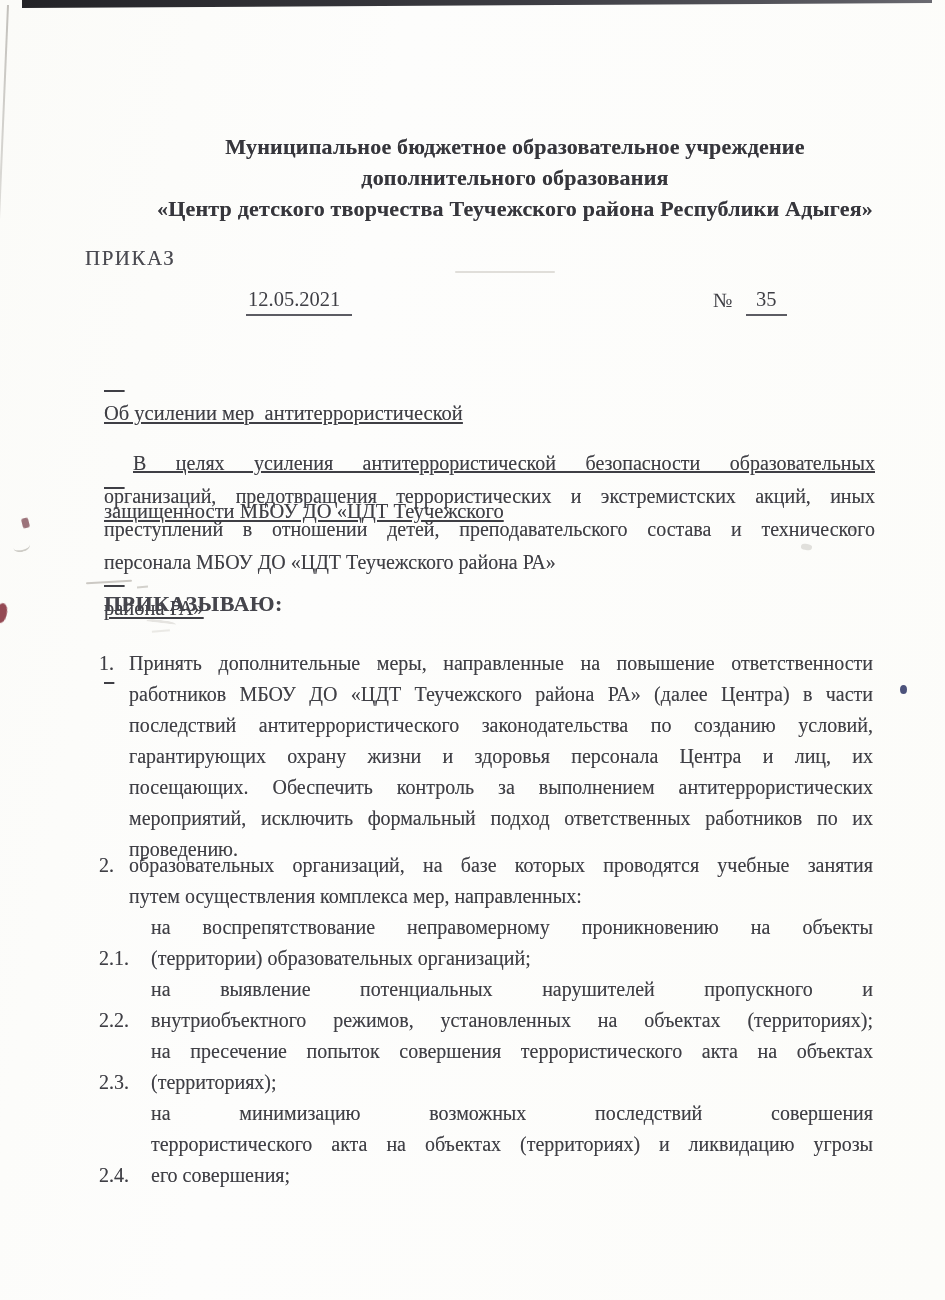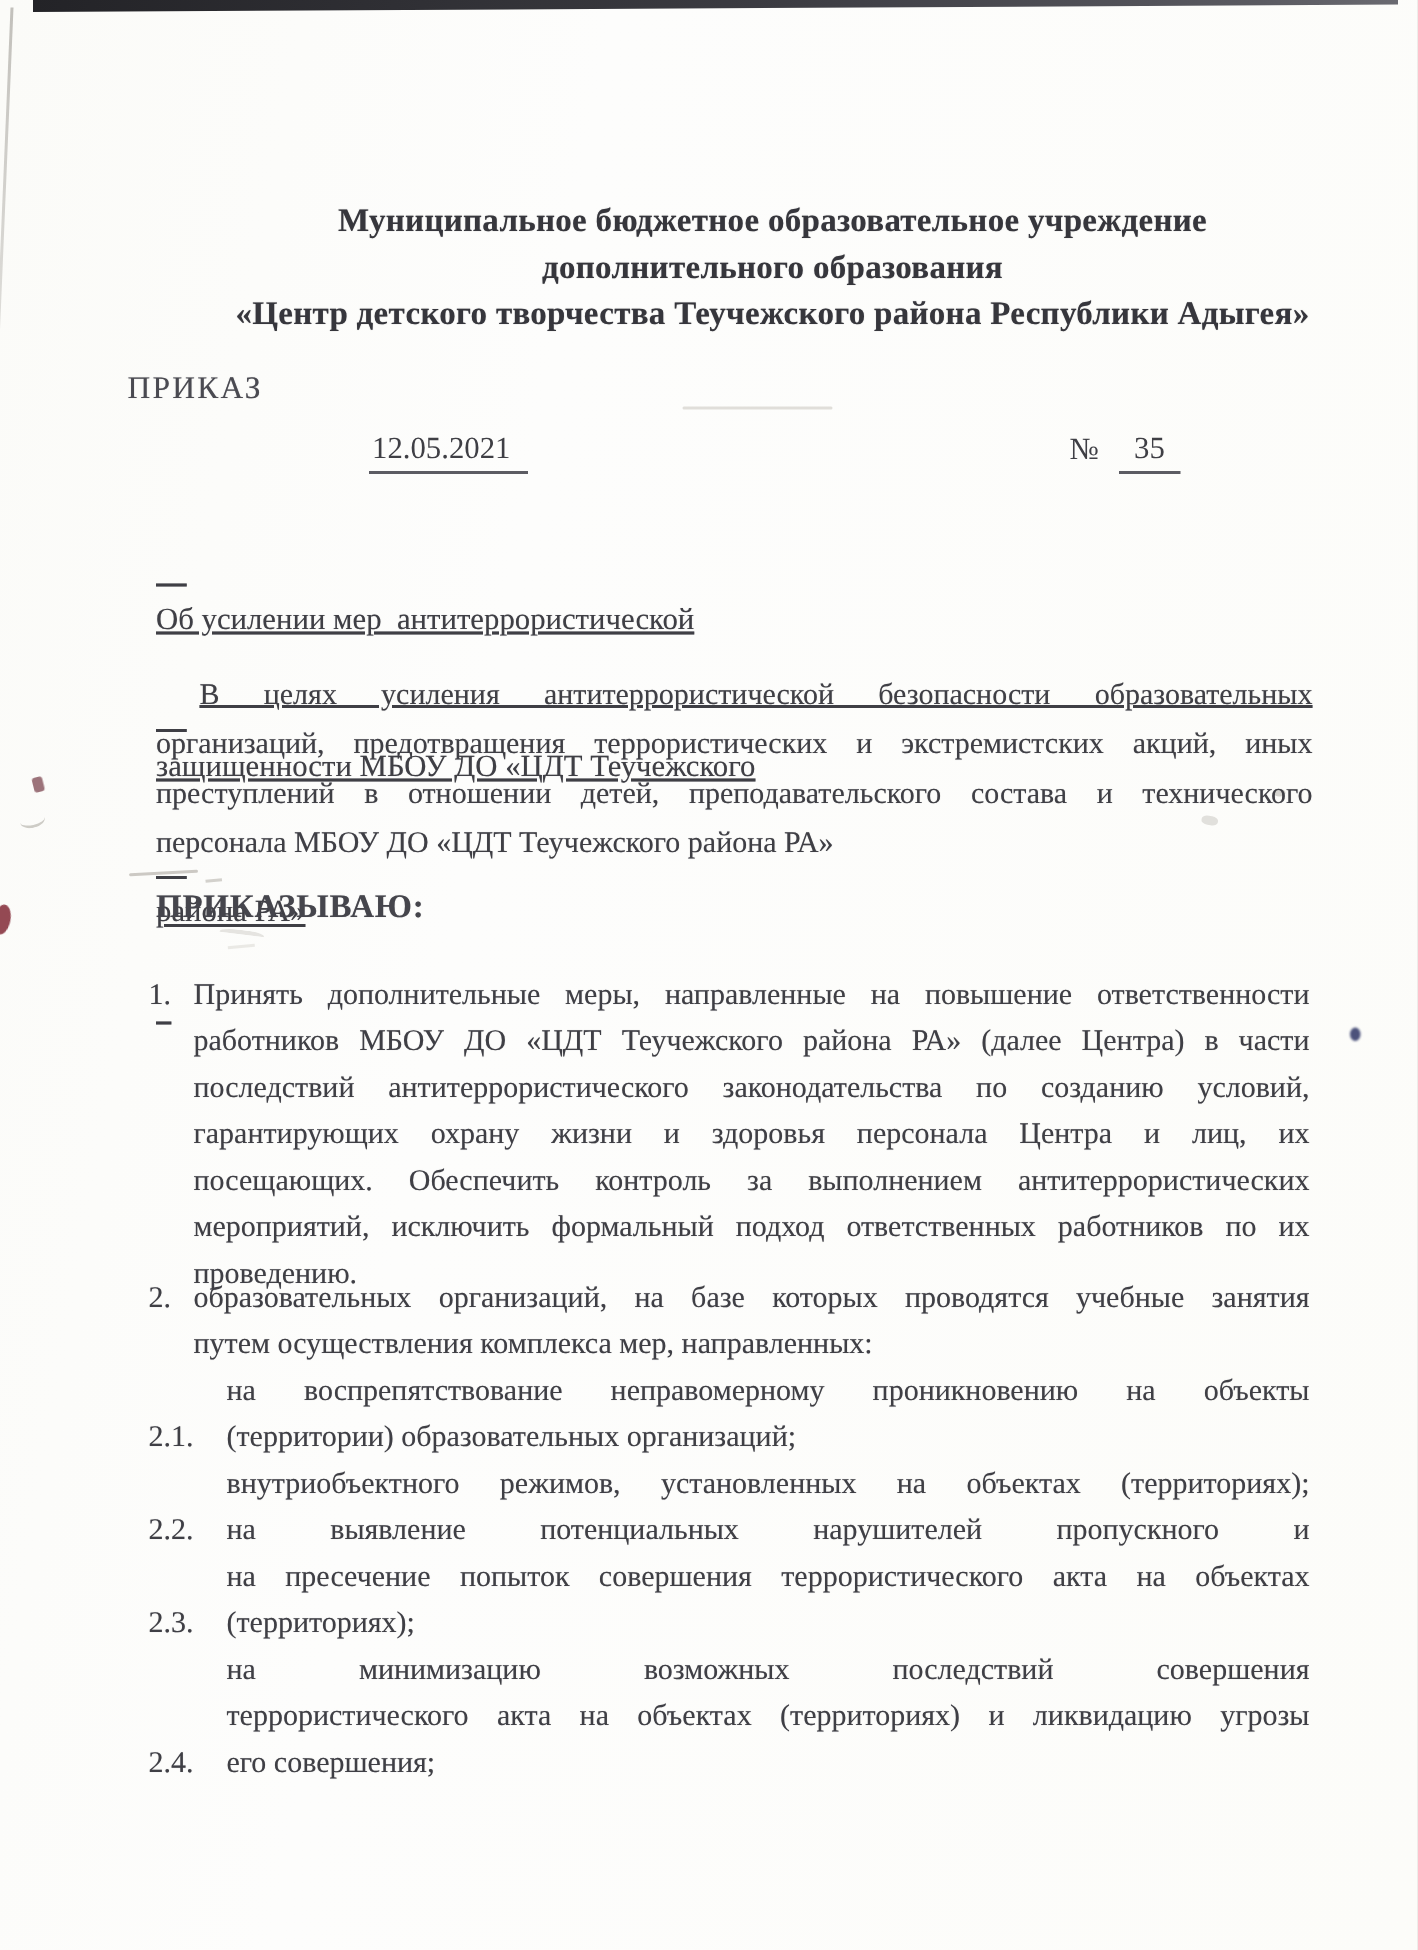--- a/index.html
+++ b/index.html
@@ -181,22 +181,22 @@
       <div class="sub-num">2.1.</div>
       <div class="li-body">
         <div class="jline">на воспрепятствование неправомерному проникновению на объекты</div>
         <div class="jline last">(территории) образовательных организаций;</div>
       </div>
     </div>
 
     <div class="sub-row">
       <div class="sub-num">2.2.</div>
       <div class="li-body">
+        <div class="jline">на выявление потенциальных нарушителей пропускного и</div>
         <div class="jline">внутриобъектного режимов, установленных на объектах (территориях);</div>
-        <div class="jline">на выявление потенциальных нарушителей пропускного и</div>
       </div>
     </div>
 
     <div class="sub-row">
       <div class="sub-num">2.3.</div>
       <div class="li-body">
         <div class="jline">на пресечение попыток совершения террористического акта на объектах</div>
         <div class="jline last">(территориях);</div>
       </div>
     </div>

